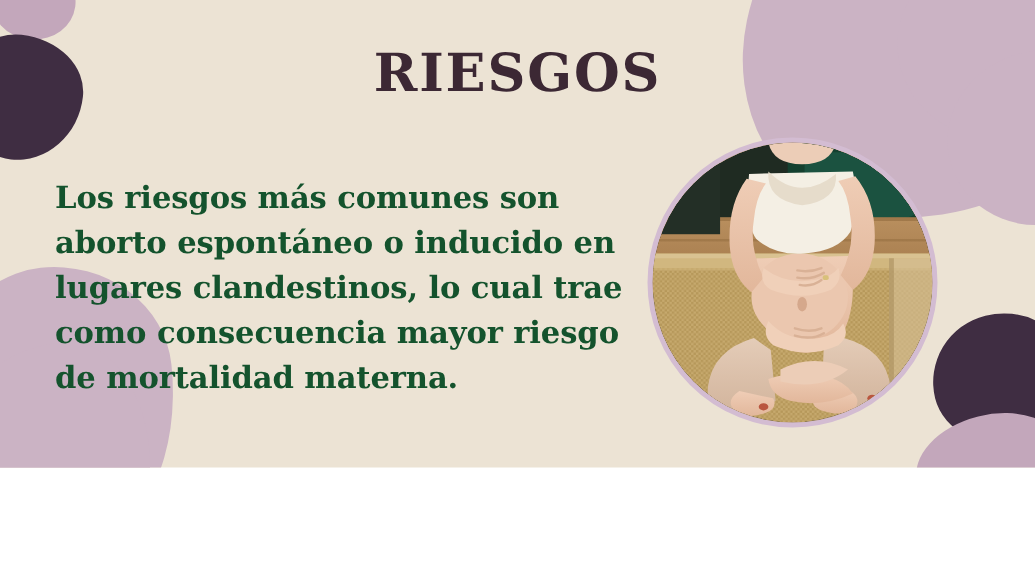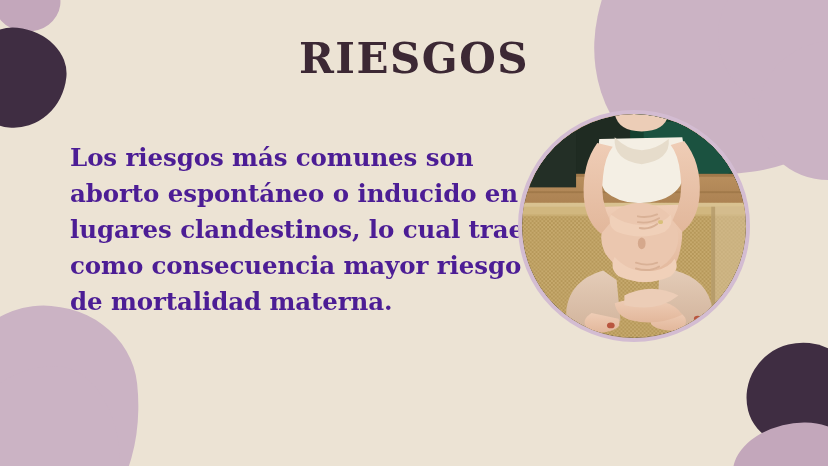--- a/index.html
+++ b/index.html
@@ -8,21 +8,21 @@
   }
   body {
     width: 828px;
     height: 466px;
     overflow: hidden;
     font-family: "Liberation Serif", serif;
   }
   #slide {
     position: relative;
     width: 828px;
-    height: 466px;
+    height: 374px;
     background: #ece3d4;
     overflow: hidden;
   }
 
   
   .blob {
     position: absolute;
     pointer-events: none;
   }
 
@@ -134,23 +134,22 @@
   
   #body-text {
     position: absolute;
     left: 44px;
     top: 140px;
     width: 460px;
     font-family: "DejaVu Serif", serif;
     font-weight: bold;
     font-size: 24.5px;
     line-height: 1.47;
-    color: #4c1d95;
+    color: #14532d;
     letter-spacing: -0.1px;
-    margin-left: 26px;
   }
 
   
   #photo-circle {
     position: absolute;
     left: 518px;
     top: 110px;
     width: 232px;
     height: 232px;
     border-radius: 50%;

